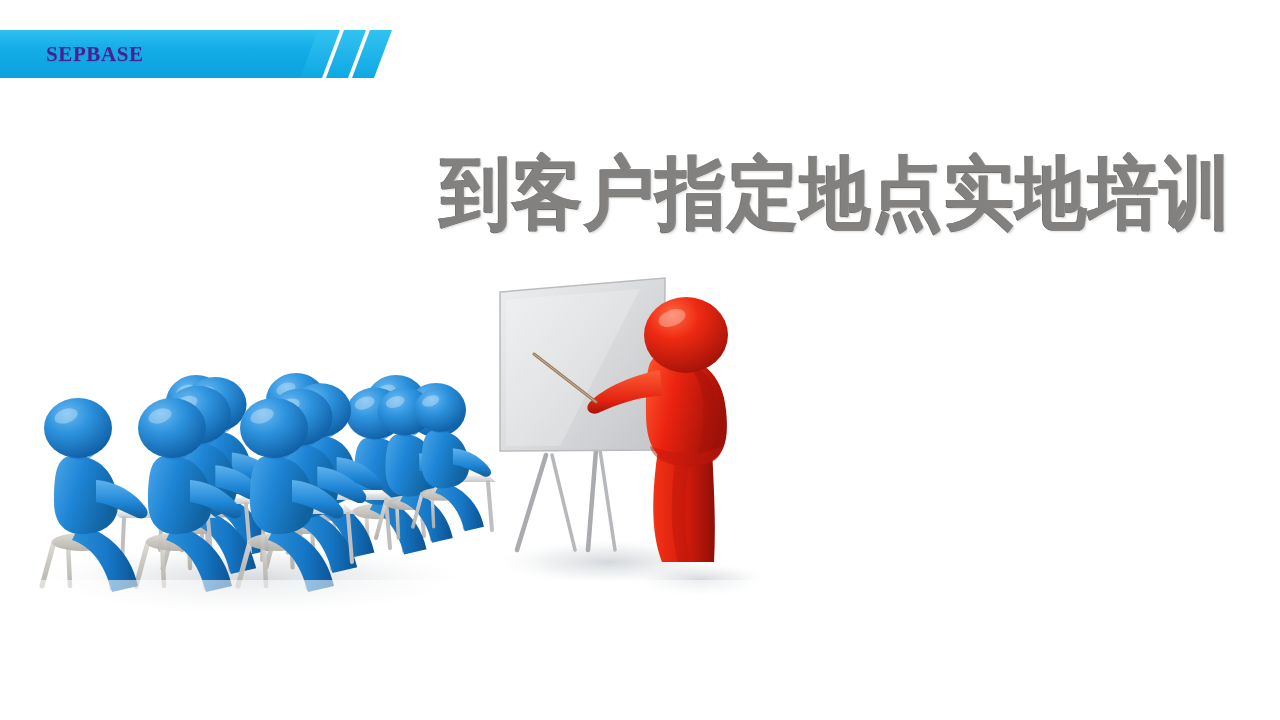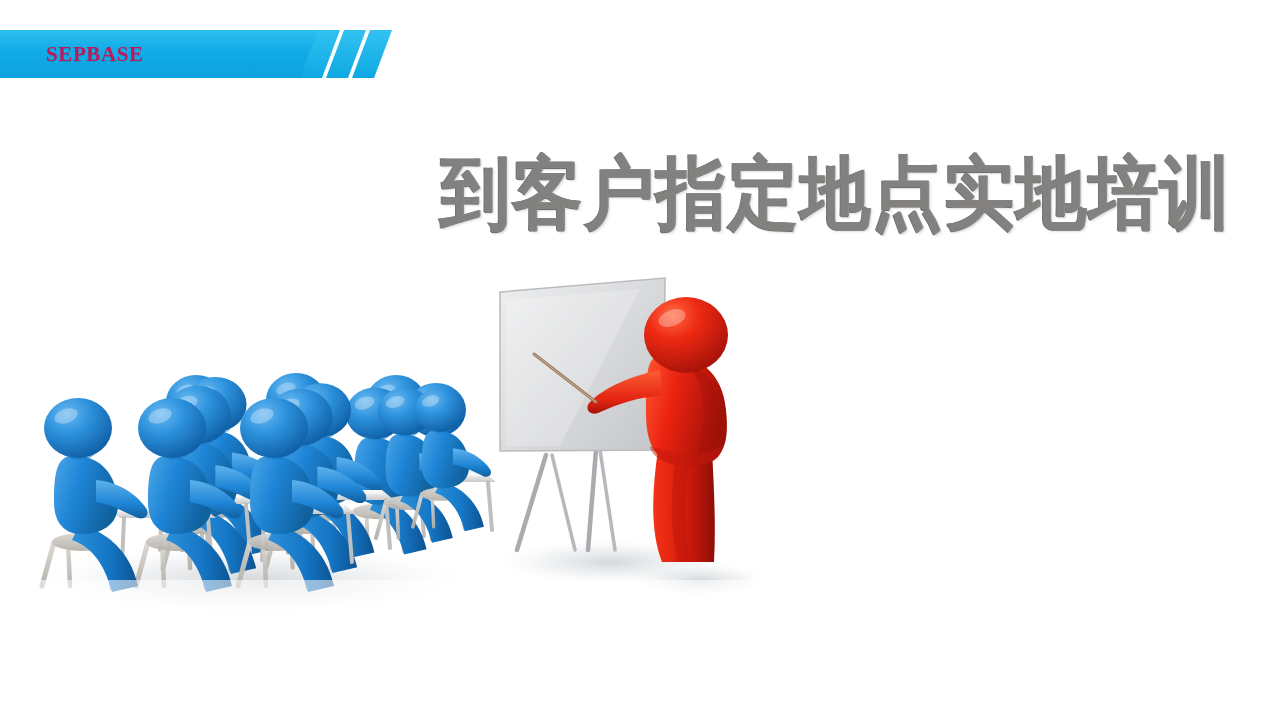--- a/index.html
+++ b/index.html
@@ -36,21 +36,21 @@
   #brand-name {
     position: absolute;
     left: 46px;
     top: 0;
     height: 48px;
     line-height: 48px;
     font-family: "Liberation Serif", "DejaVu Serif", serif;
     font-weight: 700;
     font-size: 21px;
     letter-spacing: 0.6px;
-    color: #be185d;
+    color: #4c1d95;
     white-space: nowrap;
     text-shadow: 0 1px 1px rgba(0,0,0,0.10);
   }
 
   
   #slide-title {
     position: absolute;
     left: 440px;
     top: 150px;
     width: 740px;

